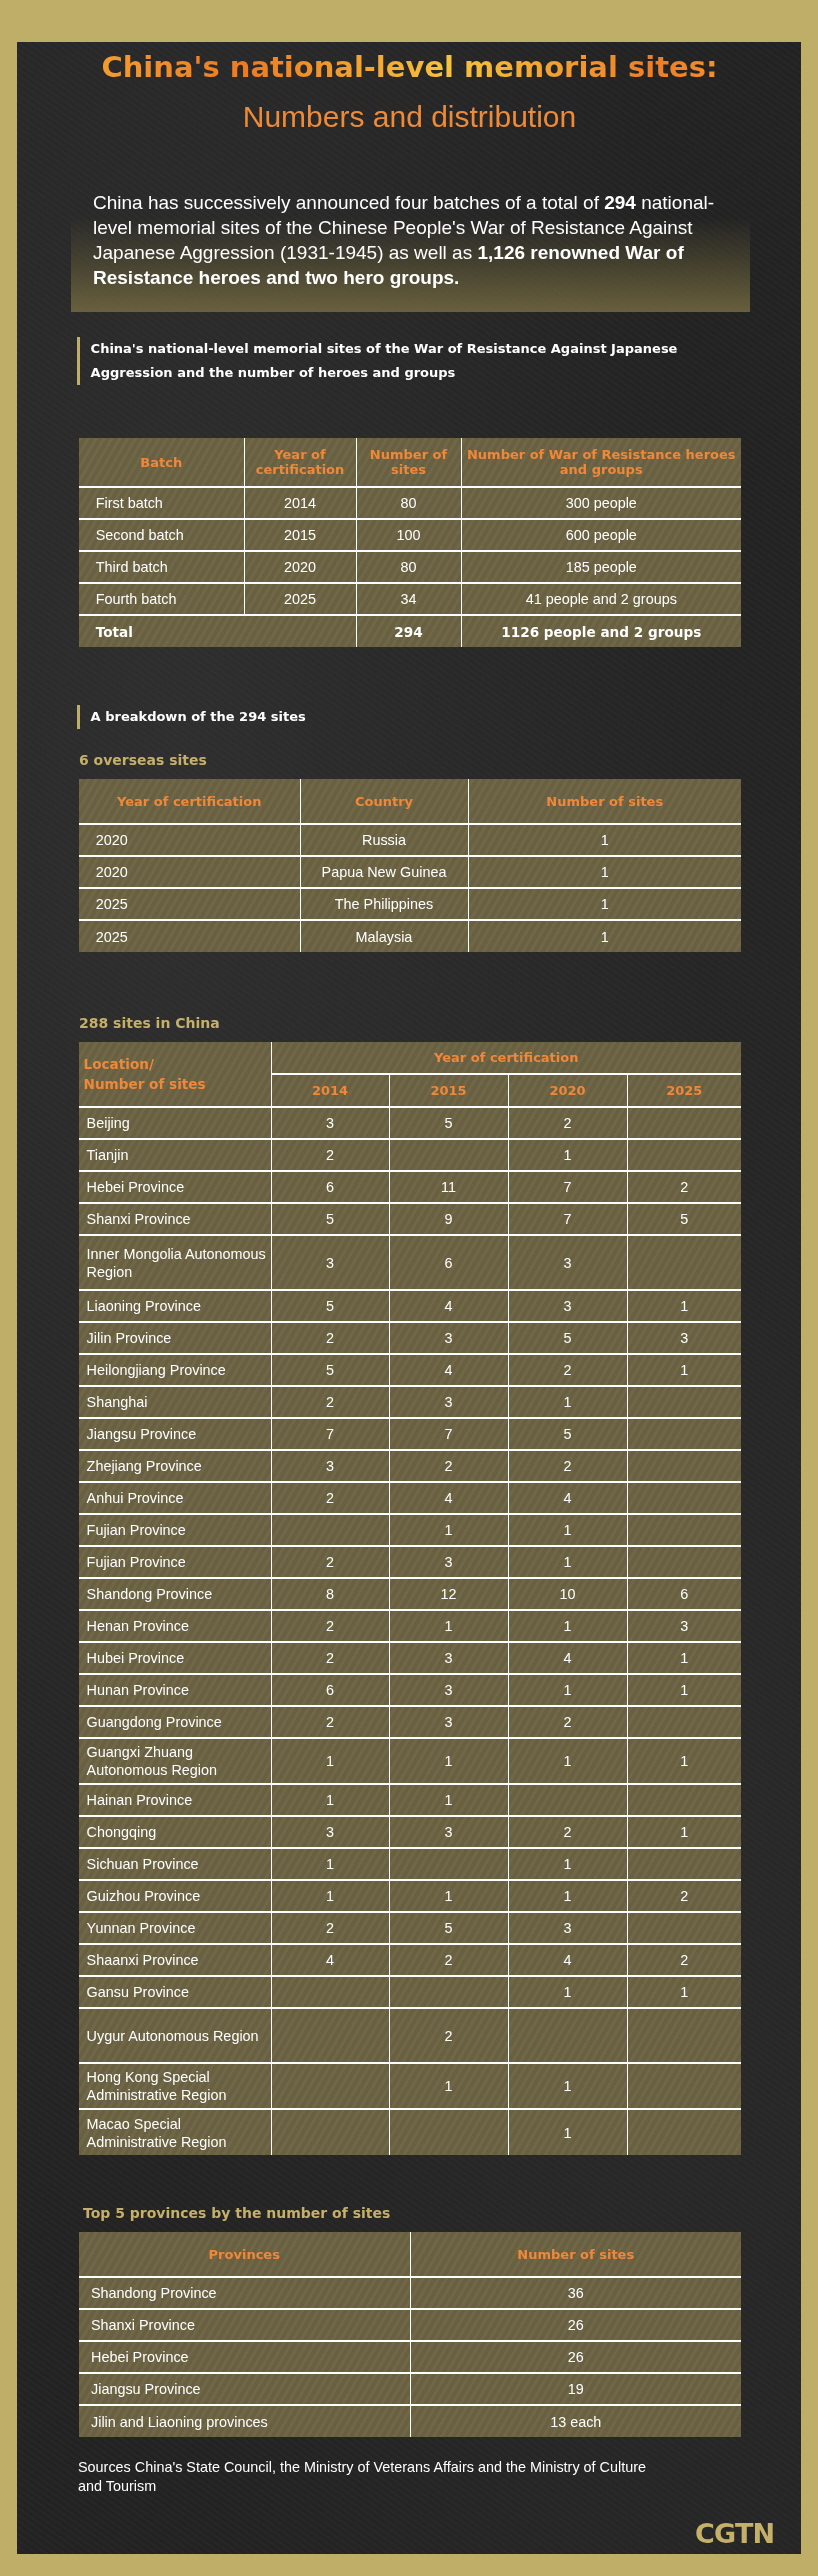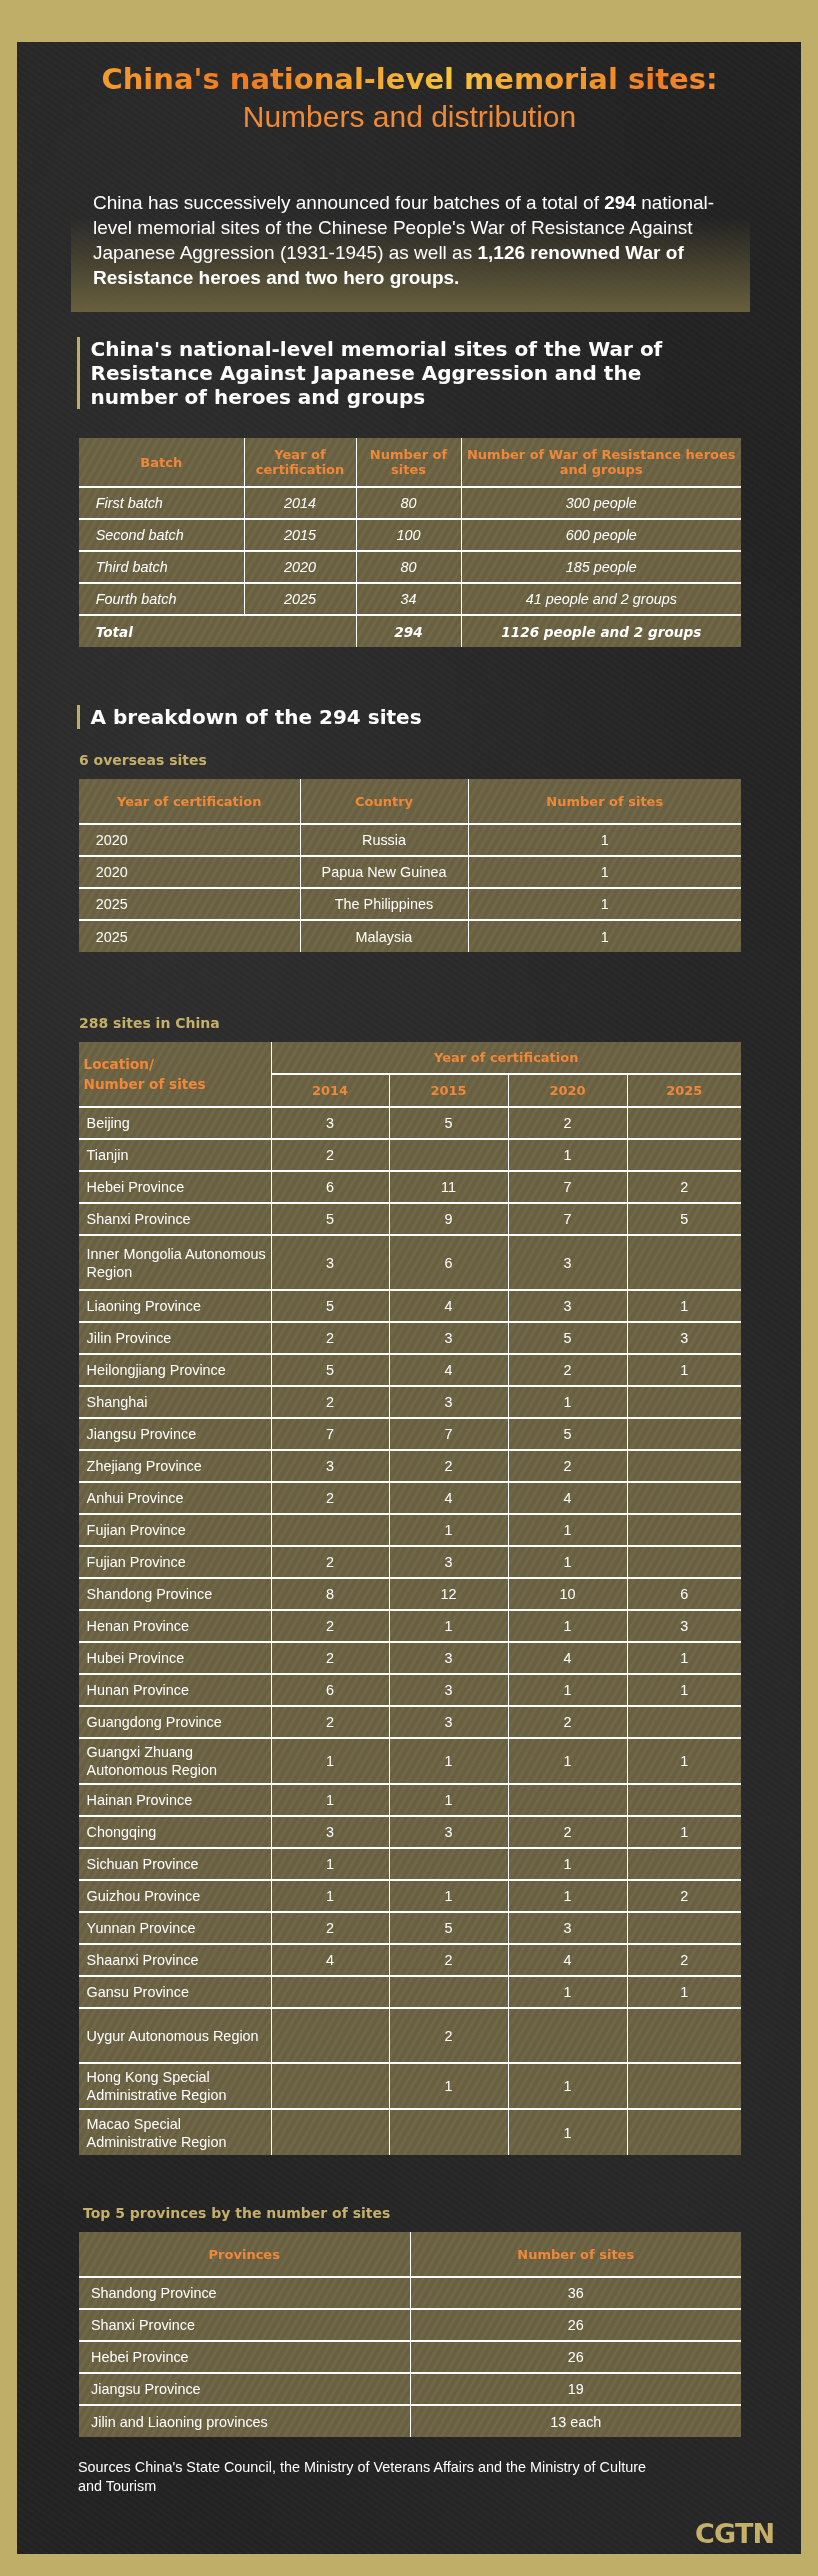--- a/index.html
+++ b/index.html
@@ -8,41 +8,41 @@
   .frame {
     position: absolute; left: 17.4px; top: 42px; width: 784px; height: 2512px;
     background:
       radial-gradient(ellipse at 20% 30%, rgba(70,70,70,0.35), transparent 60%),
       radial-gradient(ellipse at 80% 70%, rgba(60,60,60,0.3), transparent 55%),
       repeating-linear-gradient(35deg, rgba(255,255,255,0.015) 0 2.3px, rgba(0,0,0,0.02) 2.3px 5.3px),
       #232323;
   }
   .abs { position: absolute; }
   .title1 {
-    left: 0; width: 819px; top: 62px; text-align: center;
+    left: 0; width: 819px; top: 50px; text-align: center;
     font-family: "DejaVu Sans", sans-serif; font-weight: bold; font-size: 29px; letter-spacing: 0px;
     color: #f0902e;
     background: linear-gradient(90deg, #f7b33a, #ee7a22 30%, #f6c43c 55%, #ef7d25 80%, #f7b03a);
     -webkit-background-clip: text; background-clip: text; -webkit-text-fill-color: transparent;
   }
   .title2 {
     left: 0; width: 819px; top: 100px; text-align: center;
     font-family: "Liberation Sans", sans-serif; font-size: 30px; color: #ee8a38;
   }
   .intro-band {
     left: 71px; top: 218px; width: 679px; height: 94px;
     background: linear-gradient(180deg, rgba(60,58,40,0.0) 0%, rgba(95,88,55,0.55) 50%, rgba(115,105,65,0.85) 100%);
   }
   .intro {
     left: 93px; top: 190px; width: 652px;
     font-family: "Liberation Sans", sans-serif; font-size: 19px; line-height: 25px; color: #fff;
   }
   .intro b { font-weight: bold; }
   .sec-head {
-    left: 77px; font-family: "DejaVu Sans", sans-serif; font-size: 20px; font-weight: bold; line-height: 24px;
+    left: 77px; font-family: "DejaVu Sans", sans-serif; font-size: 13px; font-weight: bold; line-height: 24px;
     color: #fff; padding-left: 10.6px; border-left: 3.8px solid #bfae67;
   }
   .sub-head {
     left: 79px; font-family: "DejaVu Sans", sans-serif; font-weight: bold; font-size: 14px; color: #c5b06a;
   }
   table.t {
     position: absolute; left: 79px; width: 662px; border-collapse: collapse;
     background:
       repeating-linear-gradient(120deg, rgba(255,255,255,0.025) 0 3px, rgba(0,0,0,0.03) 3px 6.8px),
       #6c6343;
@@ -57,21 +57,21 @@
   table.t tr > :first-child { border-left: none; }
   table.t tr > :last-child { border-right: none; }
   table.t tbody tr { border-top: 2.3px solid #fff; }
   table.t .c { text-align: center; }
   table.t .l { text-align: left; padding-left: 16.7px; }
   table.t .bold { font-weight: bold; font-family: "DejaVu Sans", sans-serif; font-size: 13.6px; margin-top: 27px; }
 
   
   #t1 { top: 438px; }
   #t1 thead tr { height: 49px; }
-  #t1 tbody tr { height: 32px; font-style: italic; }
+  #t1 tbody tr { height: 32px; }
   
   #t2 { top: 779px; }
   #t2 thead tr { height: 45px; }
   #t2 tbody tr { height: 32px; }
   
   #t3 { top: 1042px; font-size: 14.4px; }
   #t3 thead tr.h1 { height: 32px; }
   #t3 thead tr.h2 { height: 33px; border-top: 2.3px solid #fff; }
   #t3 thead tr.h2 th:first-child { border-left: 1.5px solid #fff; }
   #t3 tbody tr { height: 32px; }

